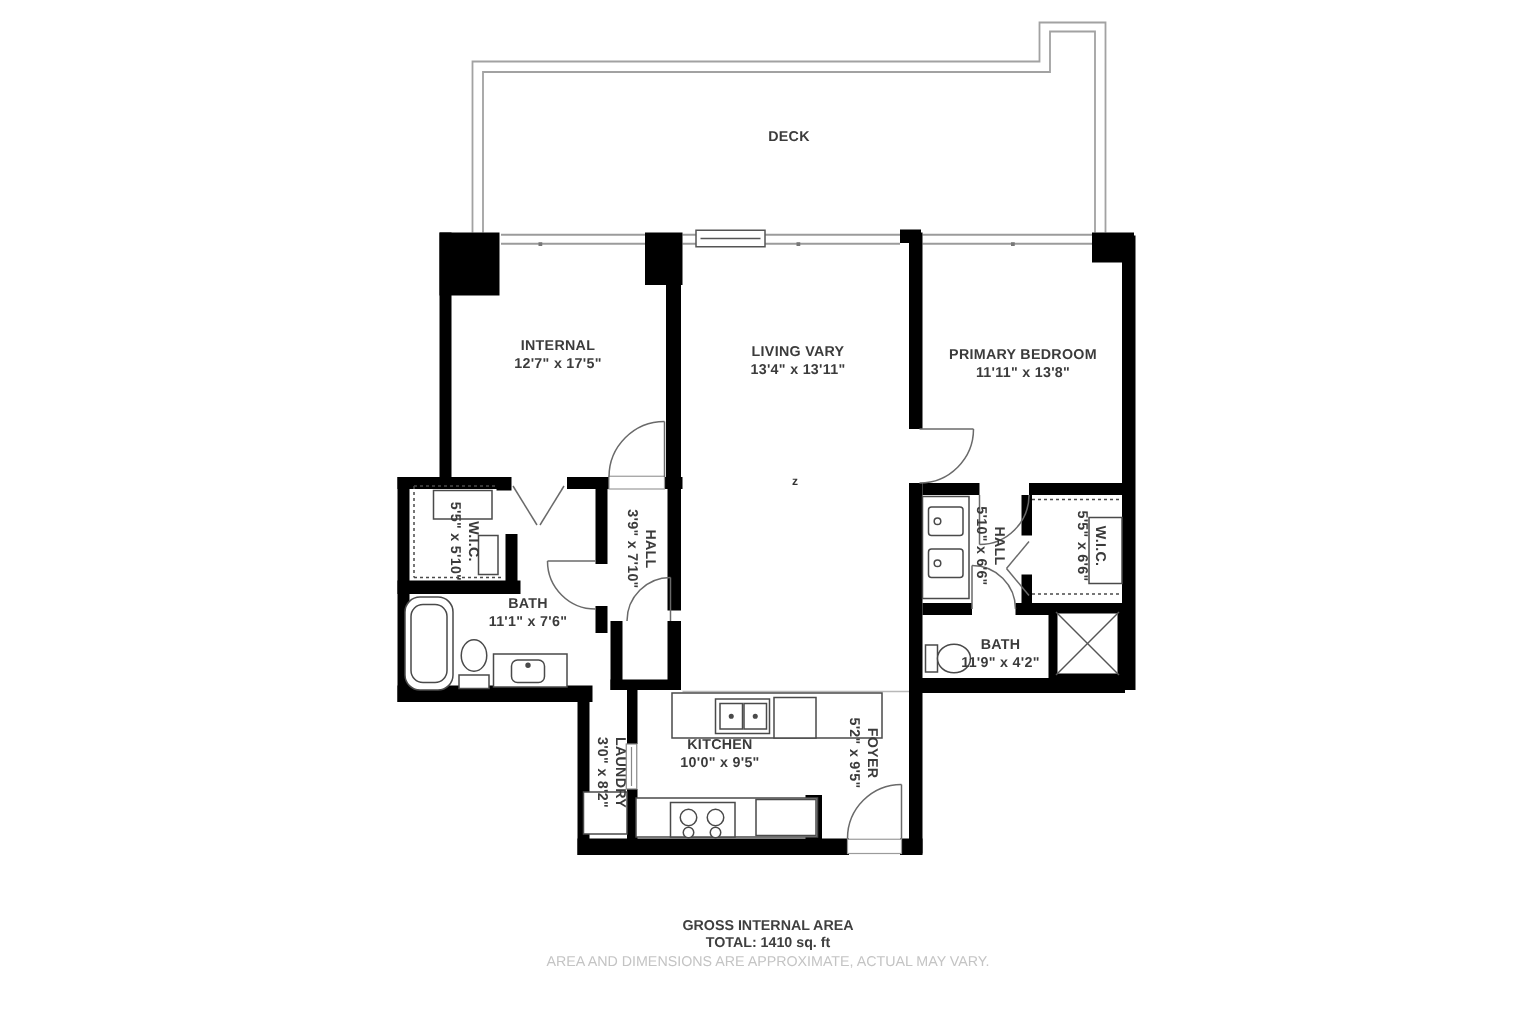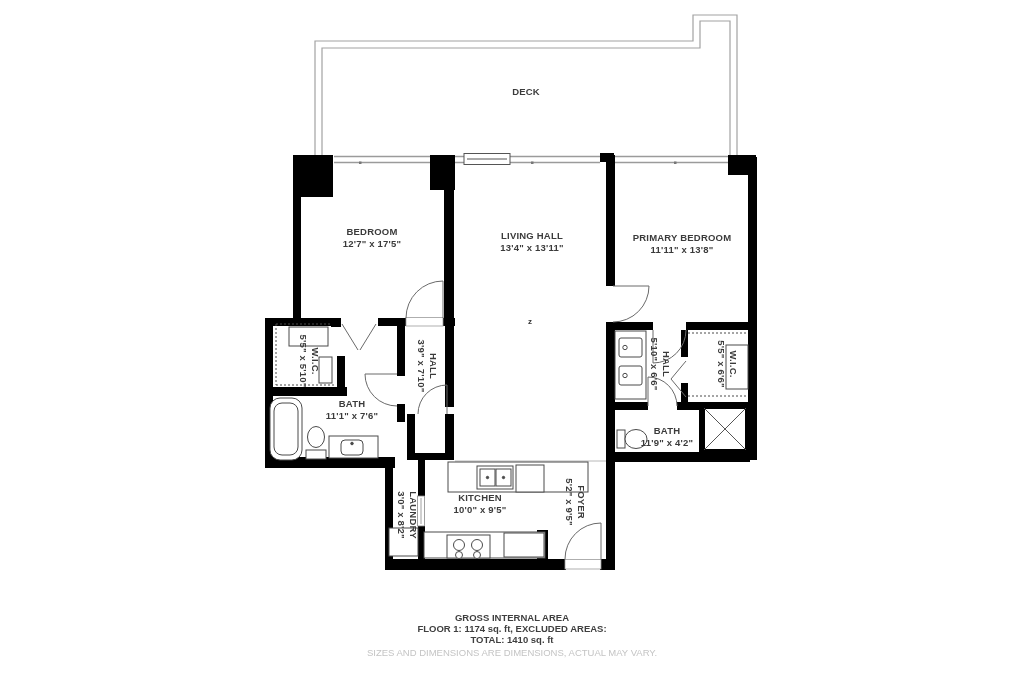--- a/index.html
+++ b/index.html
@@ -200,25 +200,25 @@
       <g>
         <rect x="389" y="528" width="29" height="28"></rect>
       </g>
     </g>
   </svg>
 
   <div class="rlabel" style="left:526px;top:92px;">
     <div>DECK</div>
   </div>
   <div class="rlabel" style="left:372px;top:237px;">
-    <div>BEDROOM</div>
+    <div>INTERNAL</div>
     <div class="dims">12'7" x 17'5"</div>
   </div>
   <div class="rlabel" style="left:532px;top:241px;">
-    <div>LIVING HALL</div>
+    <div>LIVING VARY</div>
     <div class="dims">13'4" x 13'11"</div>
   </div>
   <div class="rlabel" style="left:682px;top:243px;">
     <div>PRIMARY BEDROOM</div>
     <div class="dims">11'11" x 13'8"</div>
   </div>
   <div class="rlabel rot" style="left:309px;top:361px;">
     <div>W.I.C.</div>
     <div class="dims">5'5" x 5'10"</div>
   </div>
@@ -252,19 +252,18 @@
   </div>
   <div class="rlabel rot" style="left:575px;top:502px;">
     <div>FOYER</div>
     <div class="dims">5'2" x 9'5"</div>
   </div>
 
   <span id="marker" style="left:530px;top:321px;">z</span>
 
   <div id="footer">
     <div>GROSS INTERNAL AREA</div>
-    <div>FLOOR 1: 1174 sq. ft, EXCLUDED AREAS:</div>
     <div>TOTAL: 1410 sq. ft</div>
-    <div class="disclaimer">SIZES AND DIMENSIONS ARE DIMENSIONS, ACTUAL MAY VARY.</div>
+    <div class="disclaimer">AREA AND DIMENSIONS ARE APPROXIMATE, ACTUAL MAY VARY.</div>
   </div>
 
 
 </div>
 
 </body></html>

